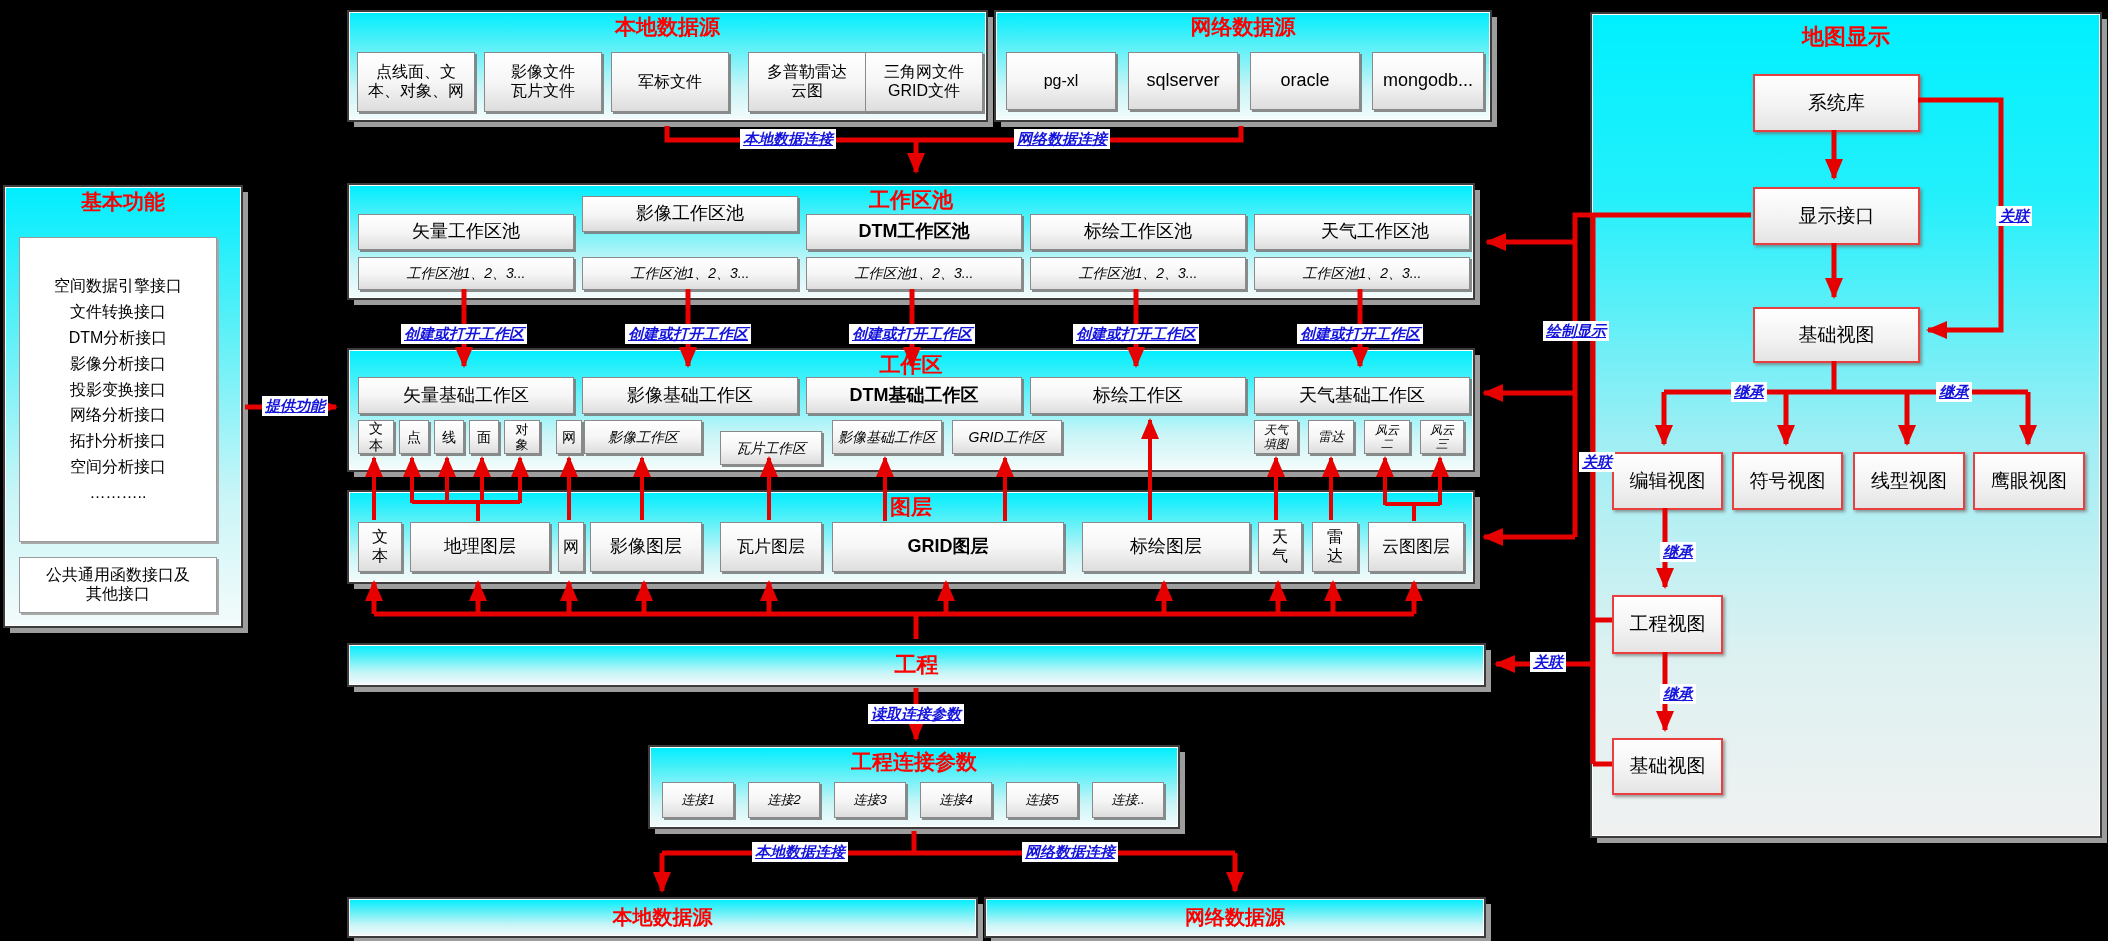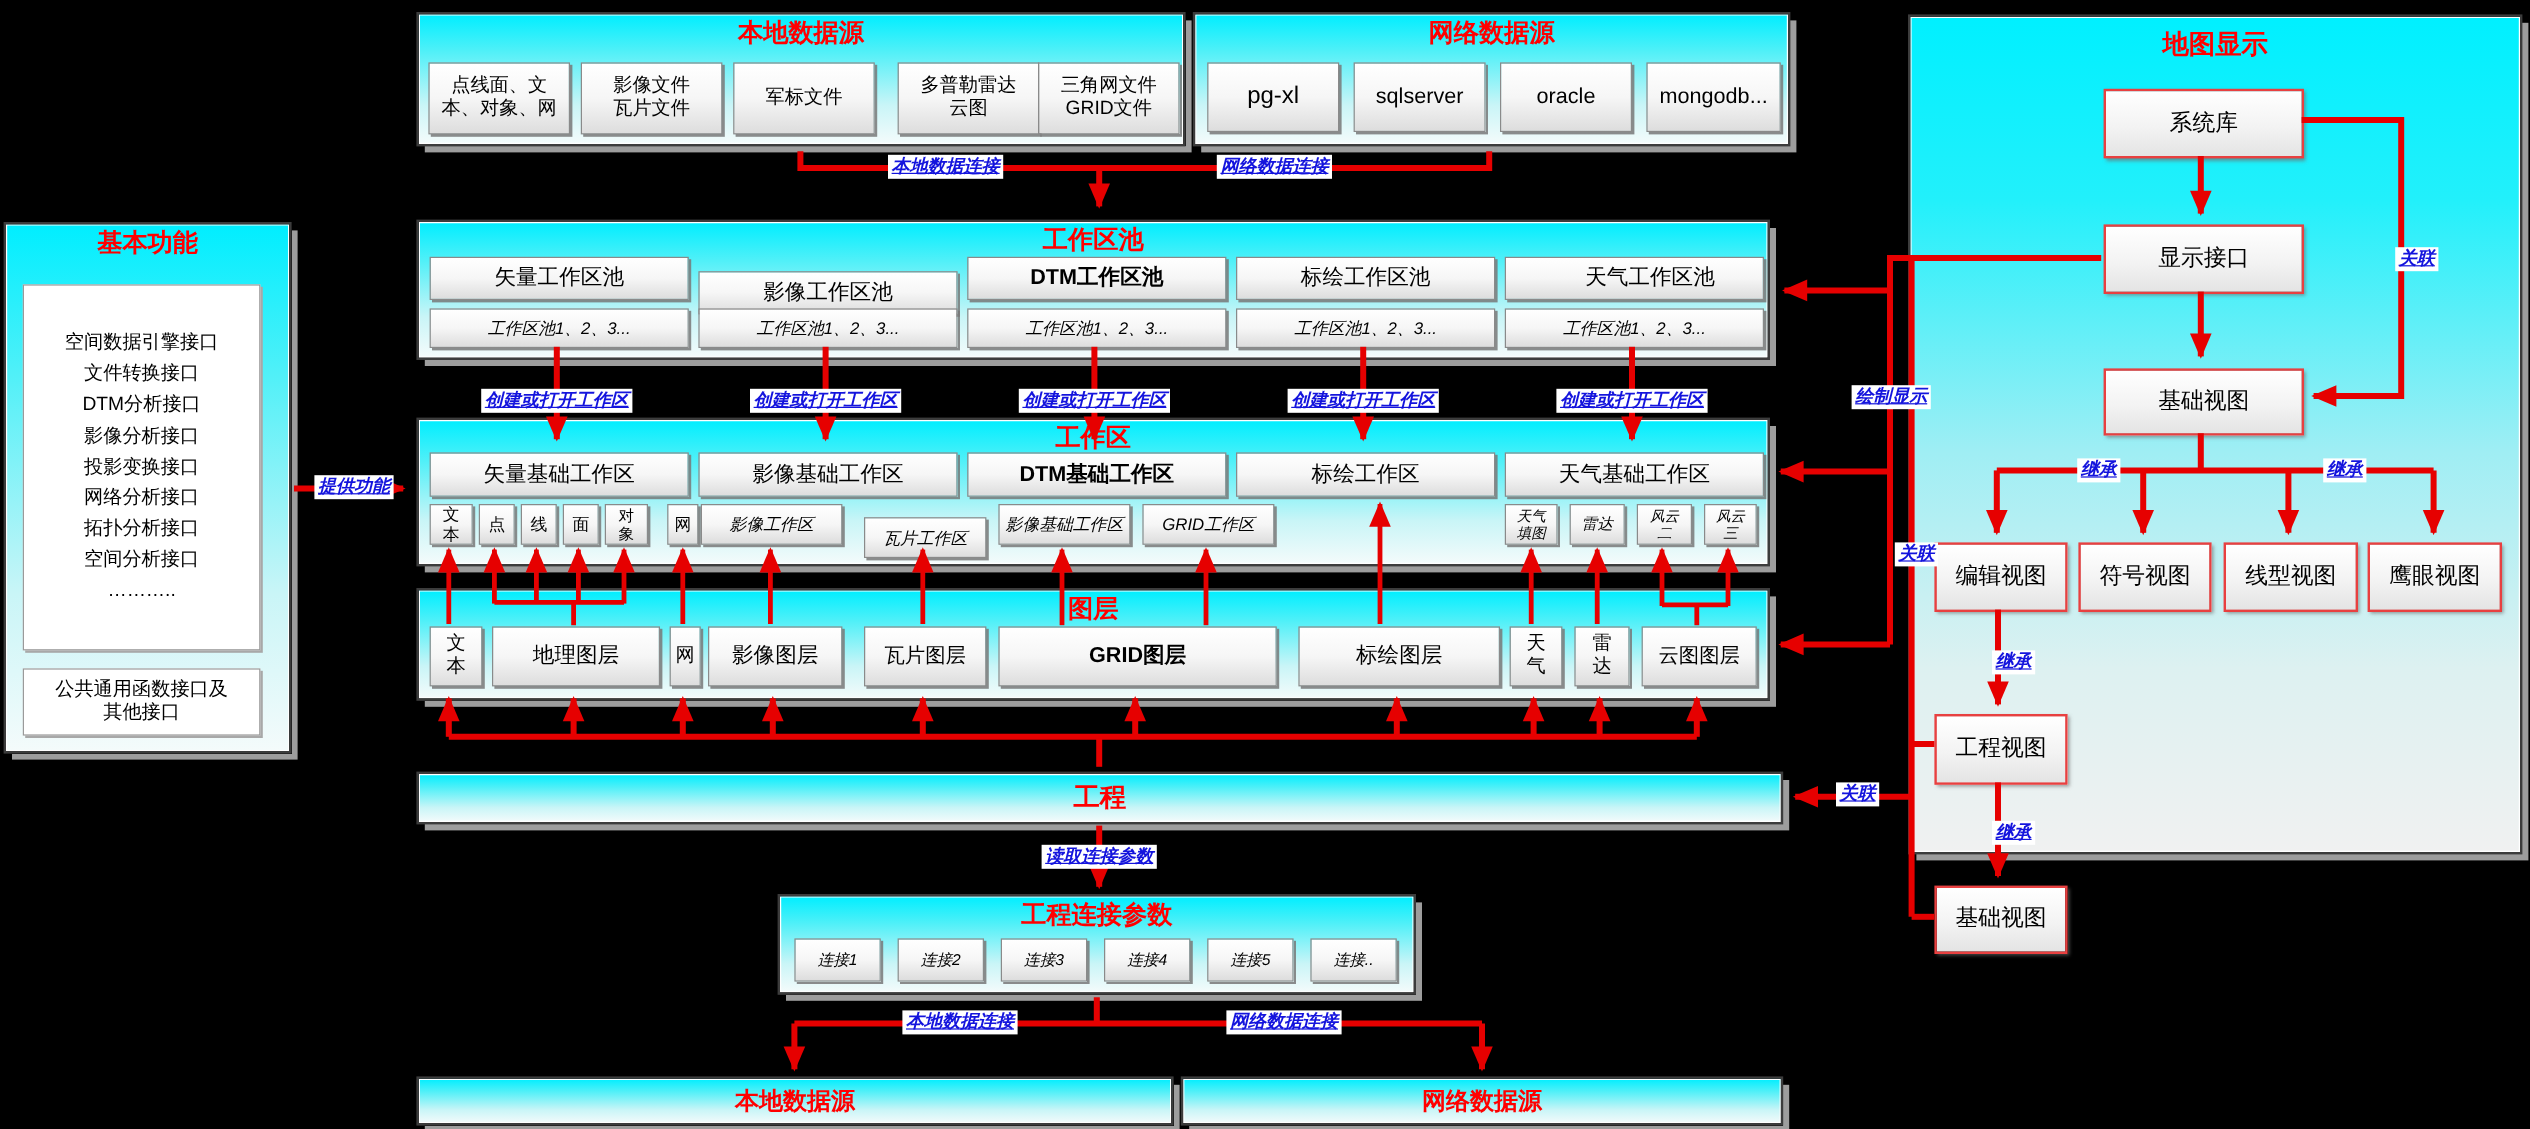--- a/index.html
+++ b/index.html
@@ -41,21 +41,21 @@
 瓦片文件</div>
     <div class="box" style="left:262px;top:40px;width:118px;height:60px;font-size:16px;">军标文件</div>
     <div class="box" style="left:389px;top:40px;width:118px;height:60px;font-size:16px;margin-left:10px;">多普勒雷达
 云图</div>
     <div class="box" style="left:516px;top:40px;width:118px;height:60px;font-size:16px;">三角网文件
 GRID文件</div>
   </div>
 
   <div class="panel" style="left:994px;top:10px;width:498px;height:112px;">
     <div class="ptitle">网络数据源</div>
-    <div class="box" style="left:10px;top:40px;width:110px;height:58px;font-size:20px;">pg-xl</div>
+    <div class="box" style="left:10px;top:40px;width:110px;height:58px;font-size:16px;">pg-xl</div>
     <div class="box" style="left:132px;top:40px;width:110px;height:58px;font-size:18px;">sqlserver</div>
     <div class="box" style="left:254px;top:40px;width:110px;height:58px;font-size:18px;">oracle</div>
     <div class="box" style="left:376px;top:40px;width:112px;height:58px;font-size:18px;">mongodb...</div>
   </div>
 
   <div class="panel" style="left:3px;top:185px;width:240px;height:443px;">
     <div class="ptitle">基本功能</div>
     <div class="box whitebig" style="left:14px;top:370px;width:198px;height:56px;font-size:16px;">公共通用函数接口及
 其他接口</div>
     <div class="box whitebig" style="left:14px;top:50px;width:198px;height:305px;font-size:16px;line-height:1.62;">空间数据引擎接口
@@ -65,21 +65,21 @@
 投影变换接口
 网络分析接口
 拓扑分析接口
 空间分析接口
 ………..</div>
   </div>
 
   <div class="panel" style="left:347px;top:183px;width:1128px;height:117px;">
     <div class="ptitle">工作区池</div>
     <div class="box" style="left:9px;top:29px;width:216px;height:36px;font-size:18px;">矢量工作区池</div>
-    <div class="box" style="left:233px;top:41px;width:216px;height:36px;font-size:18px;">影像工作区池</div>
+    <div class="box" style="left:233px;top:11px;width:216px;height:36px;font-size:18px;">影像工作区池</div>
     <div class="box" style="left:457px;top:29px;width:216px;height:36px;font-size:18px;font-weight:bold;">DTM工作区池</div>
     <div class="box" style="left:681px;top:29px;width:216px;height:36px;font-size:18px;">标绘工作区池</div>
     <div class="box" style="left:905px;top:29px;width:216px;height:36px;font-size:18px;padding-left:26px;">天气工作区池</div>
     <div class="box it" style="left:9px;top:72px;width:216px;height:33px;font-size:14px;">工作区池1、2、3...</div>
     <div class="box it" style="left:233px;top:72px;width:216px;height:33px;font-size:14px;">工作区池1、2、3...</div>
     <div class="box it" style="left:457px;top:72px;width:216px;height:33px;font-size:14px;">工作区池1、2、3...</div>
     <div class="box it" style="left:681px;top:72px;width:216px;height:33px;font-size:14px;">工作区池1、2、3...</div>
     <div class="box it" style="left:905px;top:72px;width:216px;height:33px;font-size:14px;">工作区池1、2、3...</div>
   </div>
 
@@ -142,21 +142,21 @@
     <div class="box it" style="left:442px;top:35px;width:72px;height:36px;font-size:13px;">连接..</div>
   </div>
 
   <div class="panel" style="left:347px;top:897px;width:631px;height:41px;">
     <div class="bar-title" style="font-size:20px;">本地数据源</div>
   </div>
   <div class="panel" style="left:984px;top:897px;width:502px;height:41px;">
     <div class="bar-title" style="font-size:20px;">网络数据源</div>
   </div>
 
-  <div class="panel panel-tall" style="left:1590px;top:12px;width:512px;height:700px;padding-left:21px;">
+  <div class="panel panel-tall" style="left:1590px;top:12px;width:512px;height:826px;padding-left:21px;">
     <div class="ptitle" style="top:8px;font-size:22px;">地图显示</div>
     <div class="box mbox" style="left:161px;top:60px;width:167px;height:58px;">系统库</div>
     <div class="box mbox" style="left:161px;top:173px;width:167px;height:58px;">显示接口</div>
     <div class="box mbox" style="left:161px;top:293px;width:167px;height:56px;">基础视图</div>
     <div class="box mbox" style="left:20px;top:438px;width:111px;height:58px;">编辑视图</div>
     <div class="box mbox" style="left:140px;top:438px;width:111px;height:58px;">符号视图</div>
     <div class="box mbox" style="left:261px;top:438px;width:112px;height:58px;">线型视图</div>
     <div class="box mbox" style="left:381px;top:438px;width:112px;height:58px;">鹰眼视图</div>
     <div class="box mbox" style="left:20px;top:581px;width:111px;height:59px;">工程视图</div>
     <div class="box mbox" style="left:20px;top:724px;width:111px;height:57px;">基础视图</div>

